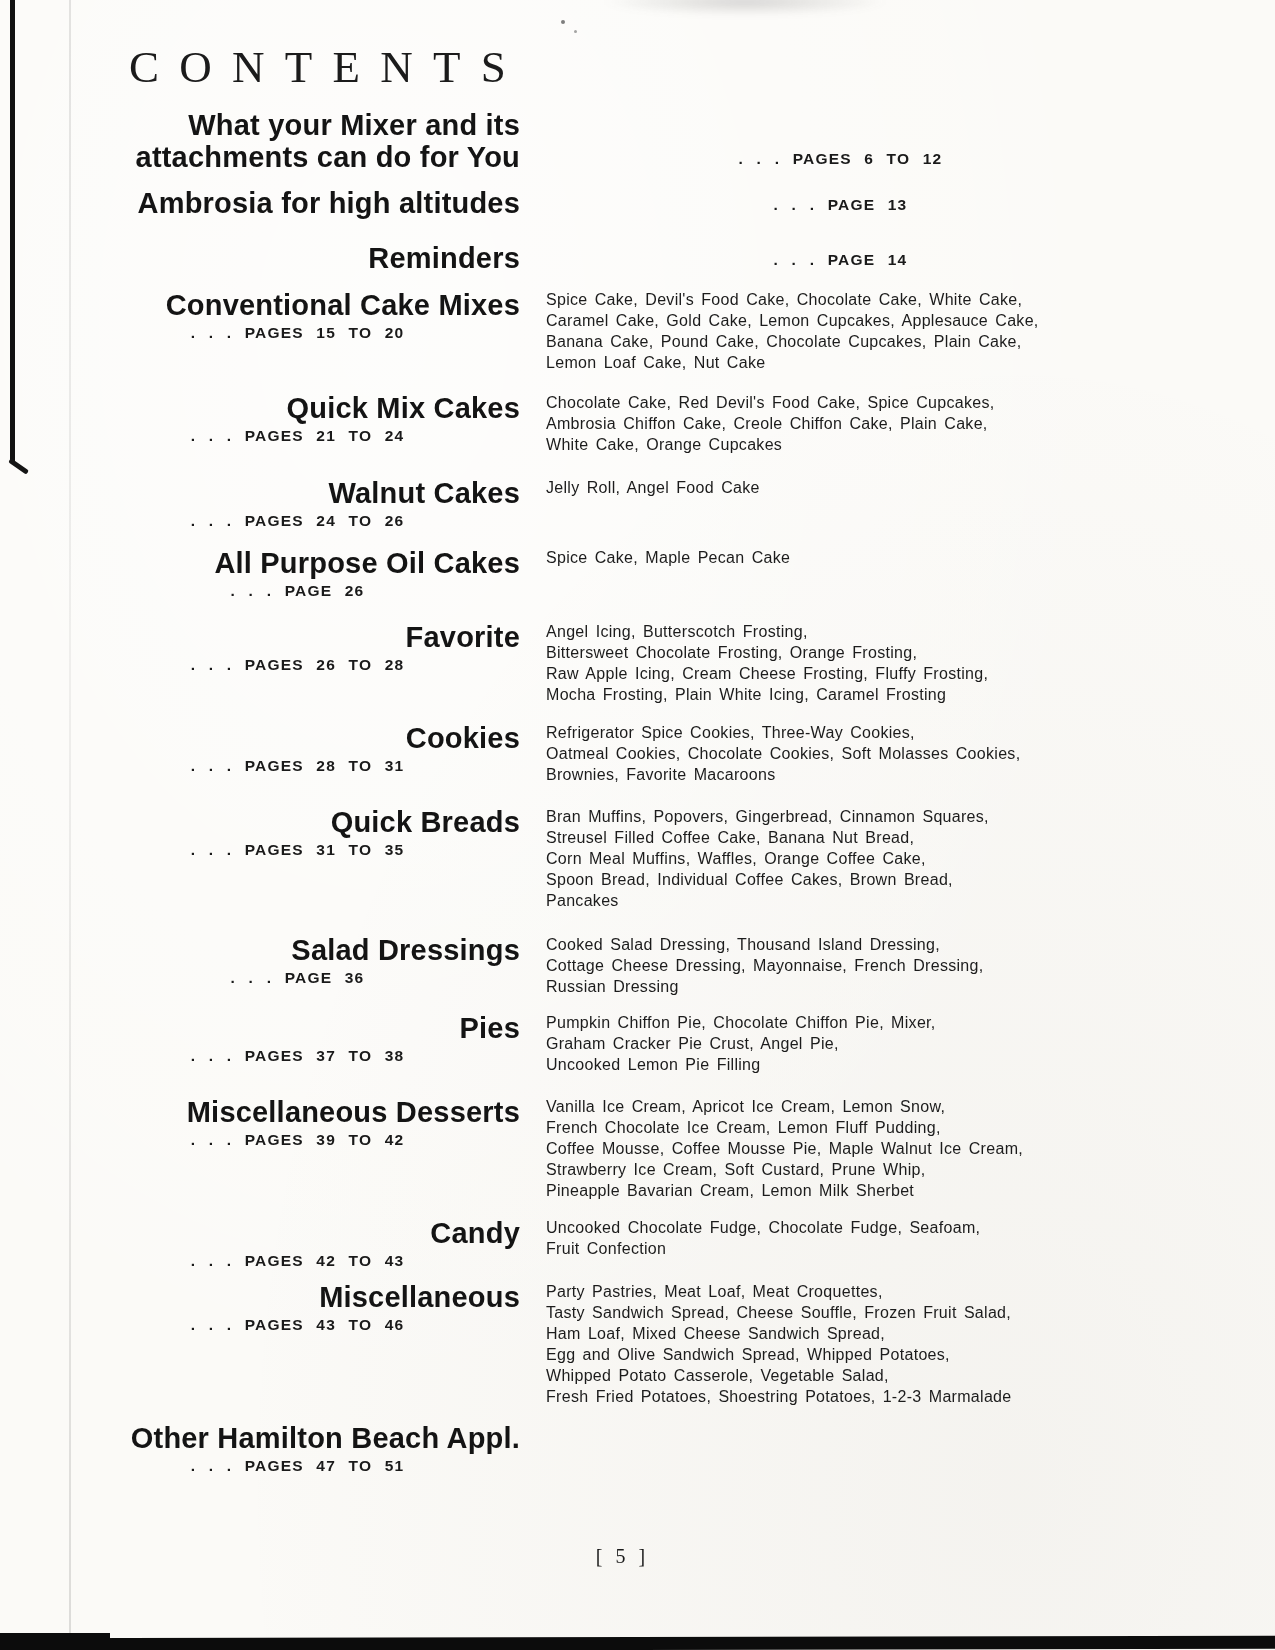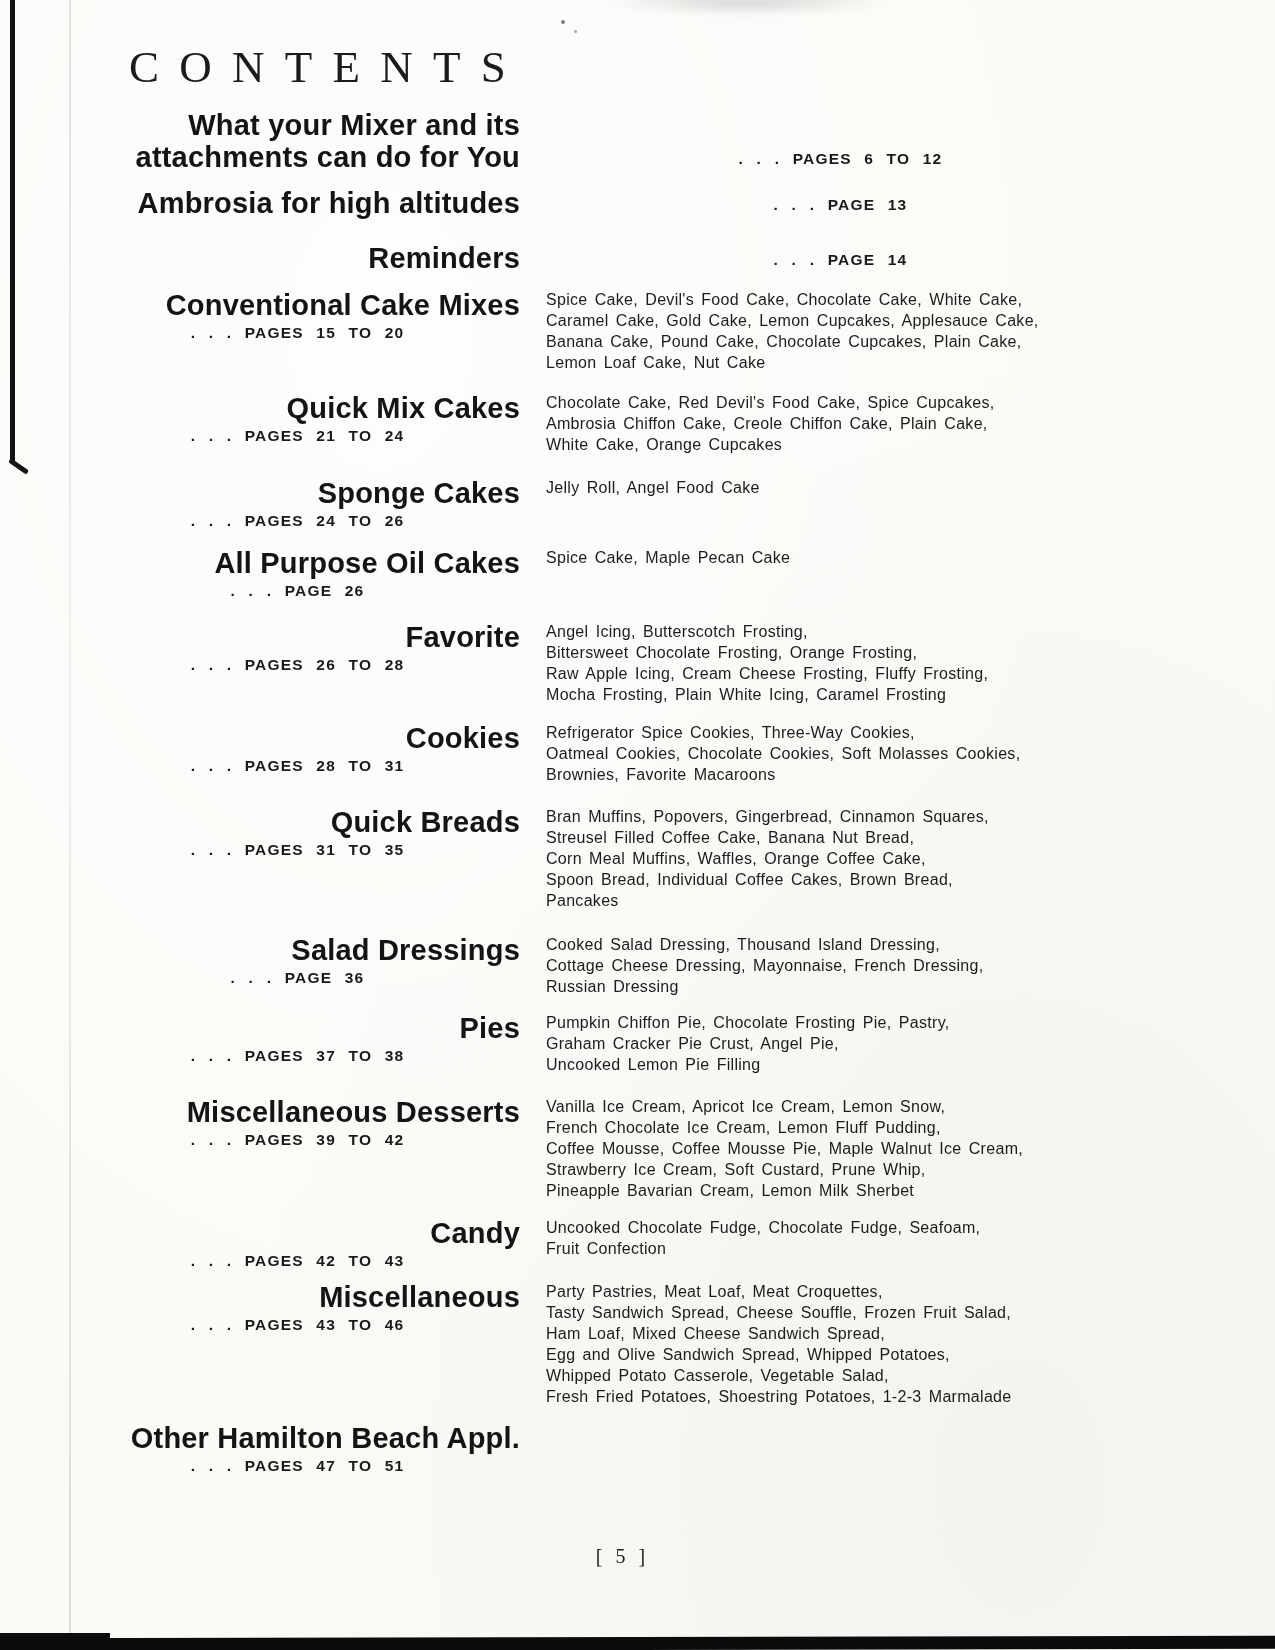--- a/index.html
+++ b/index.html
@@ -135,21 +135,21 @@
     </div>
     <div class="right">
 
       <div class="desc">Chocolate Cake, Red Devil's Food Cake, Spice Cupcakes,
 Ambrosia Chiffon Cake, Creole Chiffon Cake, Plain Cake,
 White Cake, Orange Cupcakes</div>
     </div>
   </div>
         <div class="row">
     <div class="left">
-      <div class="heading">Sponge Cakes</div>
+      <div class="heading">Walnut Cakes</div>
       <div class="ref ref-below">. . . PAGES 24 TO 26</div>
     </div>
     <div class="right">
 
       <div class="desc">Jelly Roll, Angel Food Cake</div>
     </div>
   </div>
         <div class="row">
     <div class="left">
       <div class="heading">All Purpose Oil Cakes</div>
@@ -211,21 +211,21 @@
 Russian Dressing</div>
     </div>
   </div>
         <div class="row">
     <div class="left">
       <div class="heading">Pies</div>
       <div class="ref ref-below">. . . PAGES 37 TO 38</div>
     </div>
     <div class="right">
 
-      <div class="desc">Pumpkin Chiffon Pie, Chocolate Frosting Pie, Pastry,
+      <div class="desc">Pumpkin Chiffon Pie, Chocolate Chiffon Pie, Mixer,
 Graham Cracker Pie Crust, Angel Pie,
 Uncooked Lemon Pie Filling</div>
     </div>
   </div>
         <div class="row">
     <div class="left">
       <div class="heading">Miscellaneous Desserts</div>
       <div class="ref ref-below">. . . PAGES 39 TO 42</div>
     </div>
     <div class="right">

